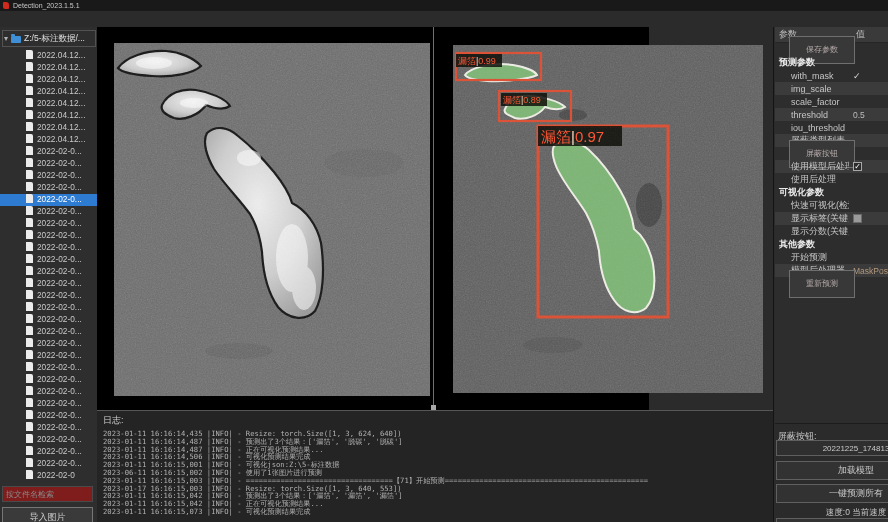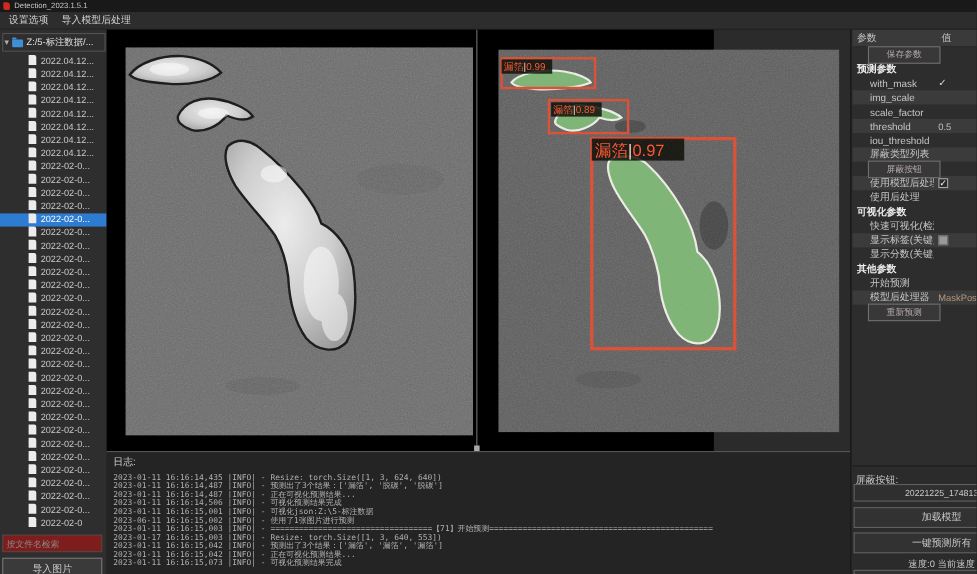--- a/index.html
+++ b/index.html
@@ -50,22 +50,22 @@
   .ptable{position:absolute;left:1px;top:0;width:170px;height:396px;background:#2d2d2d;
           border-bottom:1px solid #1c1c1c;}
   .ptable-header{display:flex;height:15px;background:#3a3a3a;border-bottom:1px solid #262626;
                  font-size:9px;color:#c4c4c4;align-items:center;}
   .ph-param{width:72px;padding-left:4px;}
   .ph-value{flex:1;padding-left:5px;}
   .prow{height:13px;display:flex;align-items:center;font-size:9px;color:#c6c6c6;}
   .prow.hl{background:#3b3b3b;}
   .prow.section{font-weight:bold;color:#eaeaea;padding-left:4px;}
   .prow.buttonrow{padding-left:14px;}
-  .pbtn{height:16px;min-width:66px;background:#383838;border:1px solid #6f6f6f;color:#b5a9a9;
-        font-size:8px;line-height:8px;padding:0 4px;font-family:Liberation Sans, sans-serif;}
+  .pbtn{height:28px;min-width:66px;background:#383838;border:1px solid #6f6f6f;color:#b5a9a9;
+        font-size:8px;line-height:8px;padding:0 4px;font-family:Liberation Mono, monospace;}
   .pname{padding-left:16px;width:58px;white-space:nowrap;overflow:hidden;flex:none;}
   .pval{padding-left:4px;font-size:8.5px;color:#bdbdbd;white-space:nowrap;}
   .pval.tan{color:#b3987d;}
   .pval.check{color:#d8d8d8;font-size:9px;}
   .cbox{width:9px;height:9px;margin-left:4px;box-sizing:border-box;flex:none;
         font-size:8px;line-height:8px;text-align:center;}
   .cbox.checked{background:#2c2c2c;border:1px solid #a8a8a8;color:#fff;}
   .cbox.empty{background:#9a9a9a;border:1px solid #6a6a6a;}
   .model-label{position:absolute;left:4px;top:403px;font-size:9px;color:#c9c9c9;}
   .model-field{position:absolute;left:2px;top:413px;width:160px;height:16px;border:1px solid #5f5f5f;
@@ -82,24 +82,20 @@
 </head>
 <body>
 
 <div id="app">
 
   <div class="titlebar">
     <span class="app-icon"></span>
     <span class="title-text">Detection_2023.1.5.1</span>
   </div>
 
-  <div class="menubar">
-    <span class="menu-item">设置选项</span>
-    <span class="menu-item">导入模型后处理</span>
-  </div>
 
   <div class="sidebar">
     <div class="tree">
       <div class="tree-root">
         <span class="arrow">▾</span>
         <span class="folder-icon"></span>
         <span>Z:/5-标注数据/...</span>
       </div>
       <div id="file-list">
           <div class="file-row">

